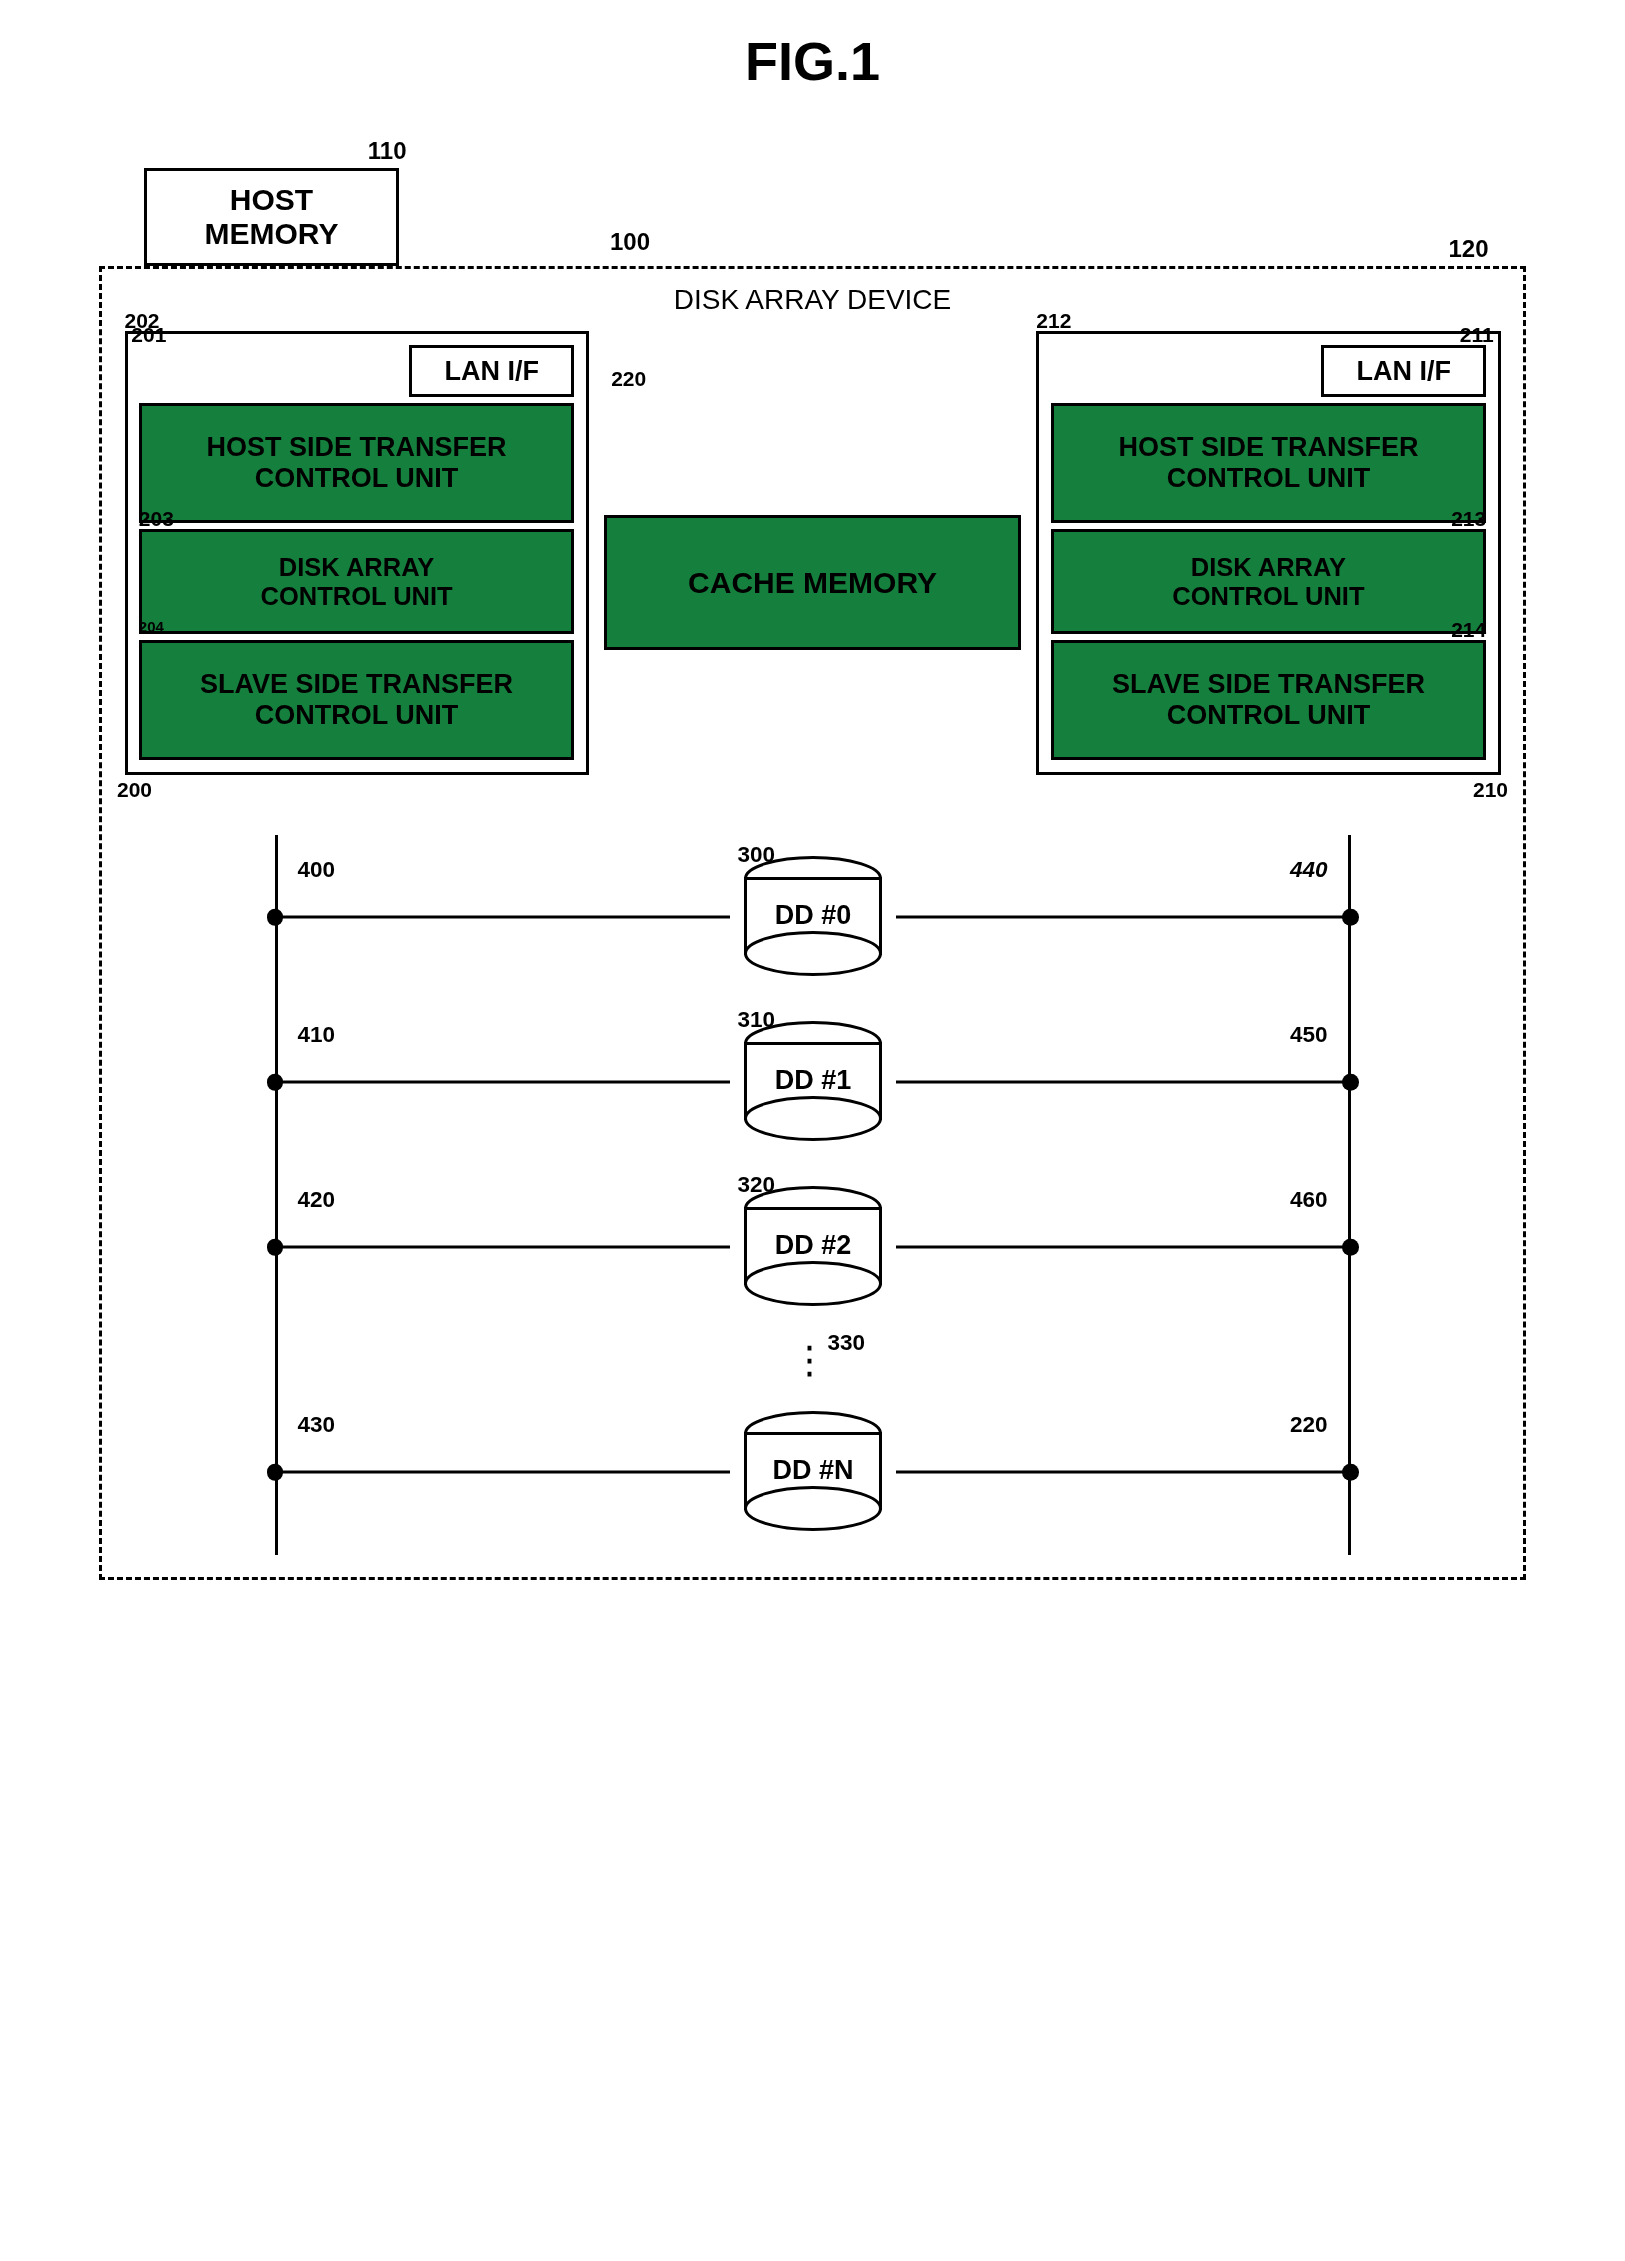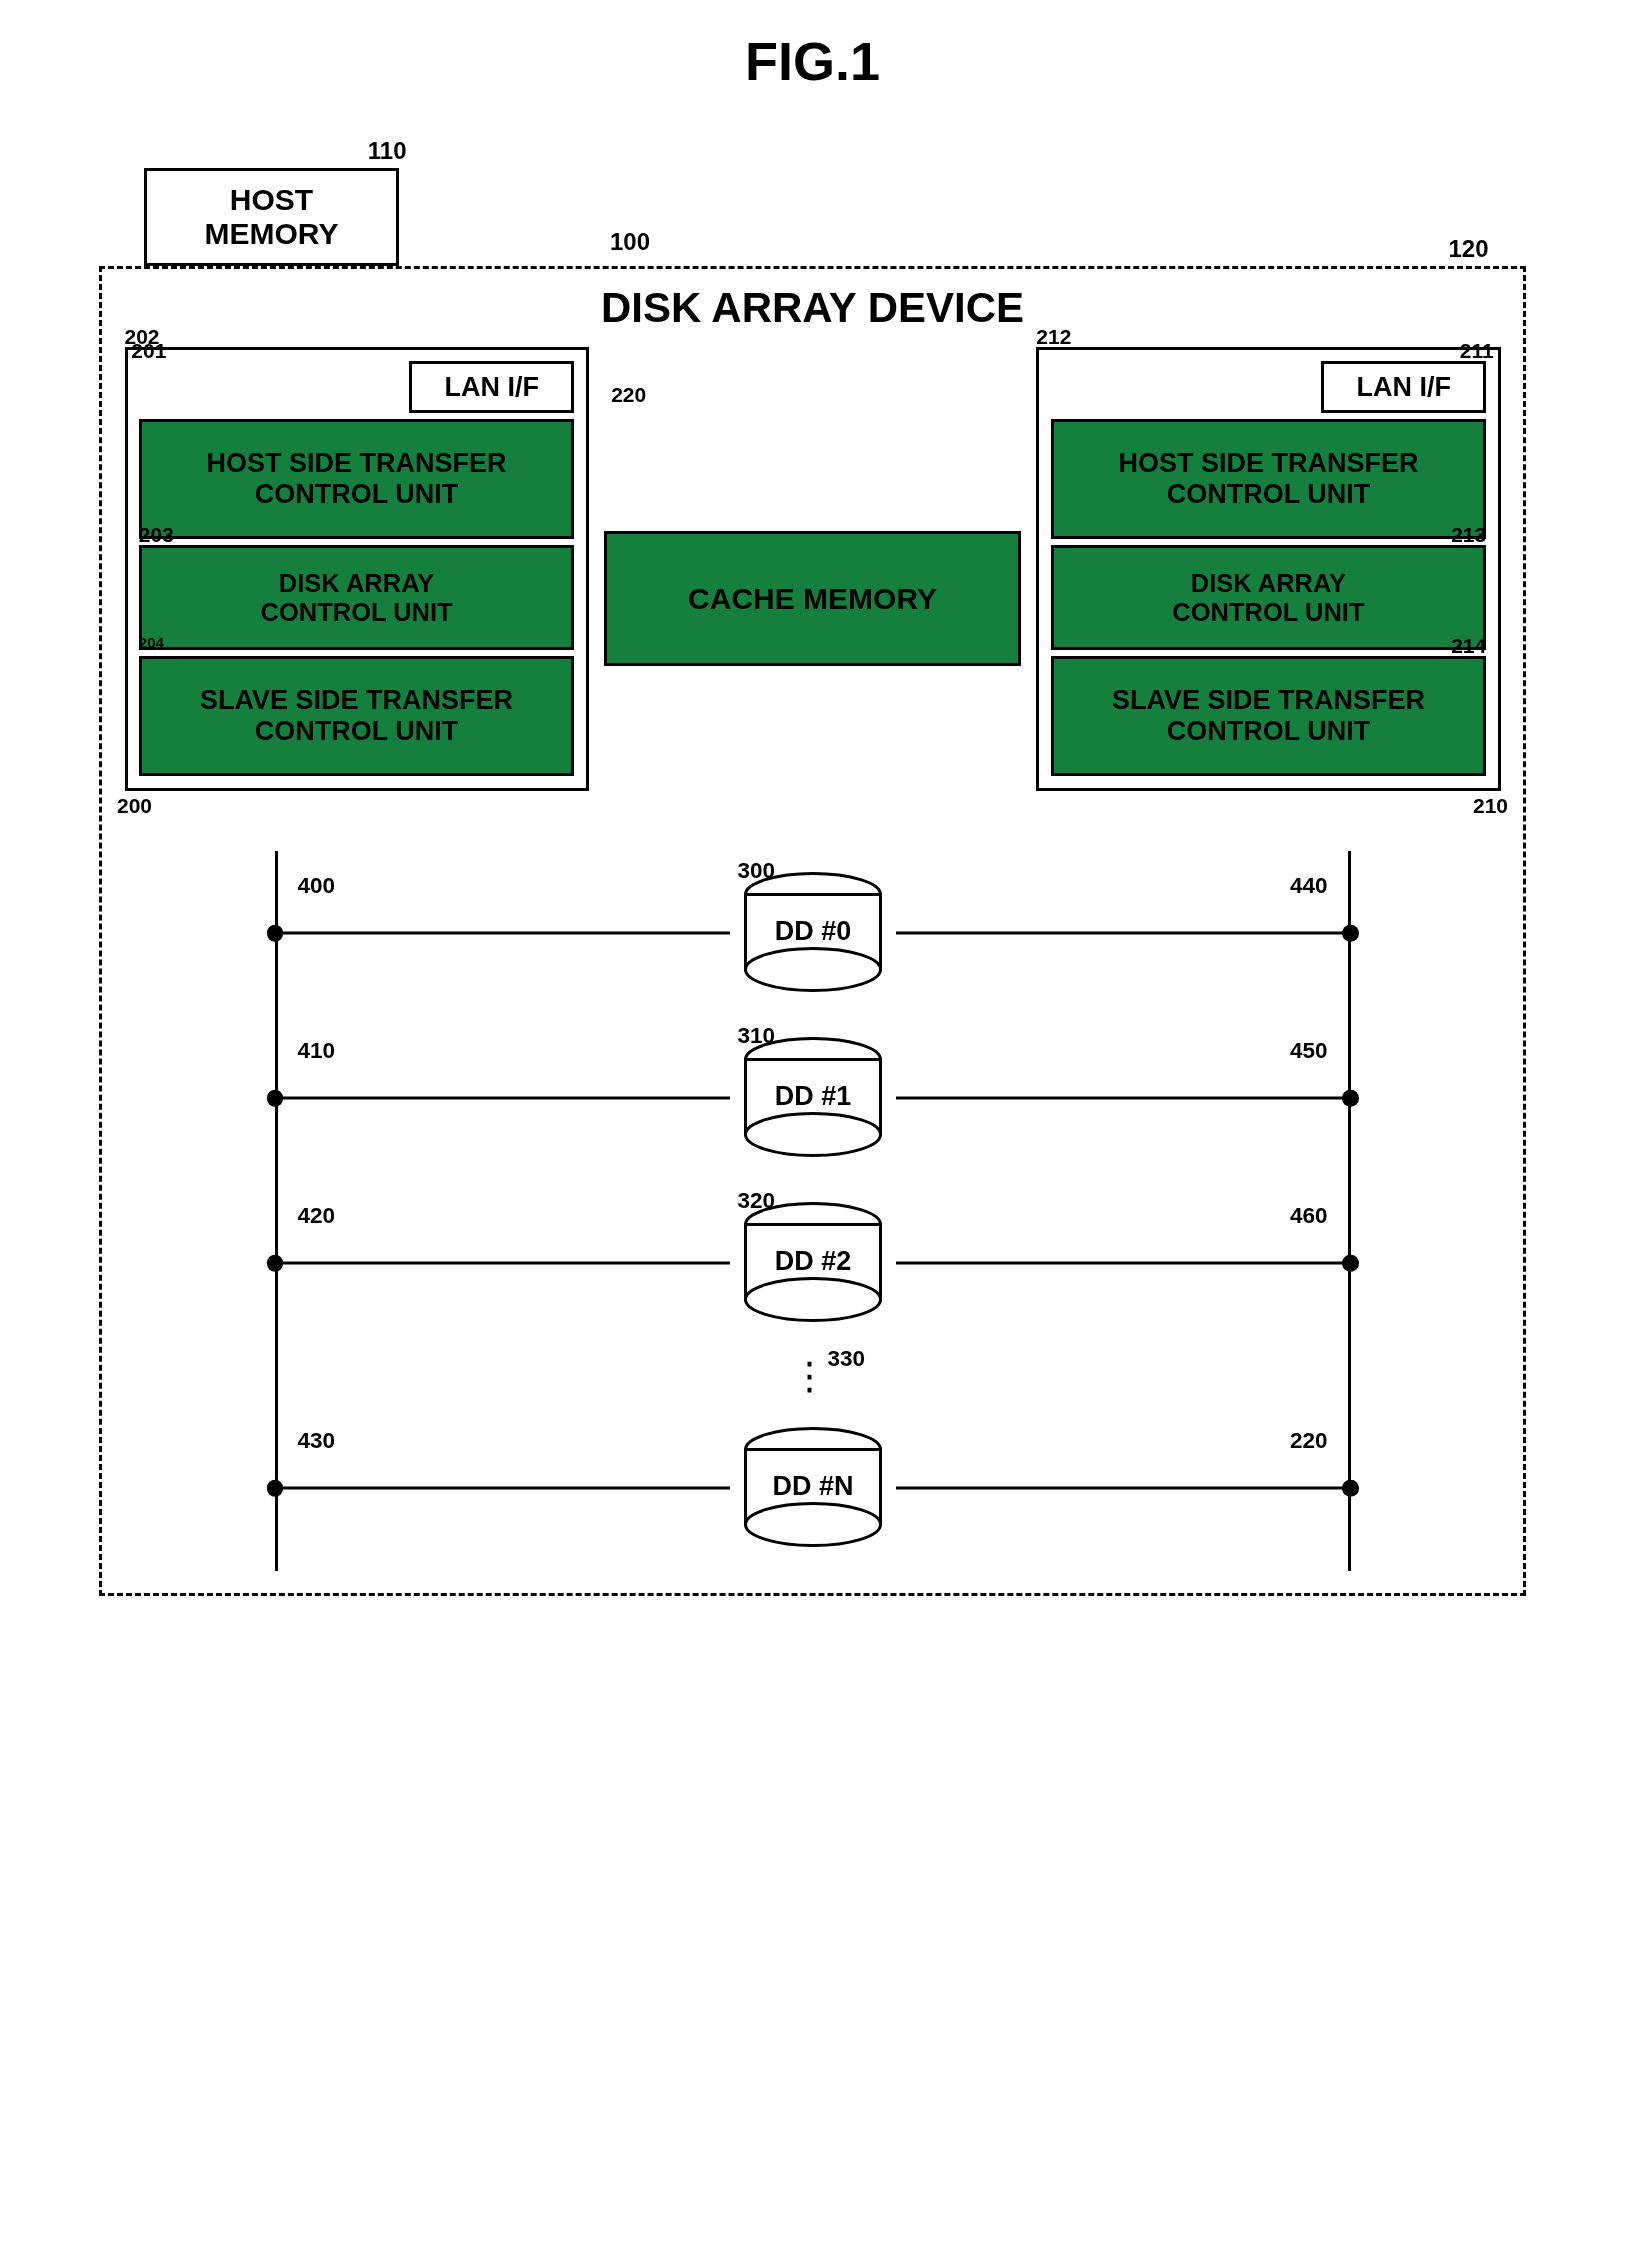--- a/index.html
+++ b/index.html
@@ -38,22 +38,22 @@
     .control-console-box { width: 300px; }
 
     
     .main-container {
       border: 3px dashed #000;
       position: relative;
       margin-top: 0;
       padding: 15px 22.5px 22.5px 22.5px;
     }
     .main-label {
-      font-size: 42px;
-      font-weight: bold;
+      font-size: 28px;
+      font-weight: normal;
       text-align: center;
       margin-bottom: 15px;
     }
 
     
     .controller-board {
       border: 3px solid #000;
       padding: 11.3px;
       flex: 1;
       position: relative;
@@ -223,21 +223,21 @@
               <svg width="150" height="120" viewBox="0 0 200 160">
                 <ellipse cx="100" cy="30" rx="90" ry="28" fill="white" stroke="black" stroke-width="4"></ellipse>
                 <rect x="10" y="30" width="180" height="100" fill="white" stroke="black" stroke-width="4"></rect>
                 <ellipse cx="100" cy="130" rx="90" ry="28" fill="white" stroke="black" stroke-width="4"></ellipse>
                 <text x="100" y="90" text-anchor="middle" font-size="36" font-weight="bold" font-family="Arial">DD #0</text>
               </svg>
             </div>
 
             <div style="position:absolute; right:150px; top:50%; height:3px; width:calc(50% - 233px); background:#000; transform:translateY(-50%);"></div>
 
-            <div style="position:absolute; right:173px; top:22.5px; font-size:22.5px; font-weight:bold;">440</div>
+            <div style="position:absolute; right:173px; top:22.5px; font-size:22.5px; font-weight:bold;font-style:italic;">440</div>
 
             <div style="position:absolute; right:142px; top:50%; transform:translateY(-50%);" class="dot"></div>
           </div>
 
           <div style="display:flex; align-items:center; height:165px; position:relative;">
             <div style="position:absolute; left:142px; top:50%; transform:translateY(-50%);" class="dot"></div>
             <div style="position:absolute; left:150px; top:50%; height:3px; width:calc(50% - 233px); background:#000; transform:translateY(-50%);"></div>
             <div style="position:absolute; left:173px; top:22.5px; font-size:22.5px; font-weight:bold;">410</div>
             <div style="position:absolute; left:50%; margin-left:-75px; top:7.5px; font-size:22.5px; font-weight:bold;">310</div>
             <div style="position:absolute; left:50%; transform:translateX(-50%);">

